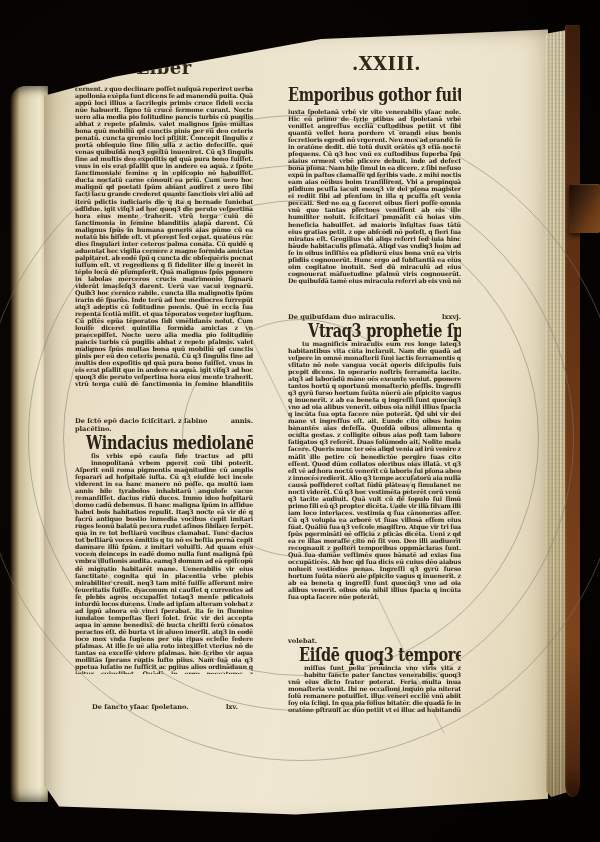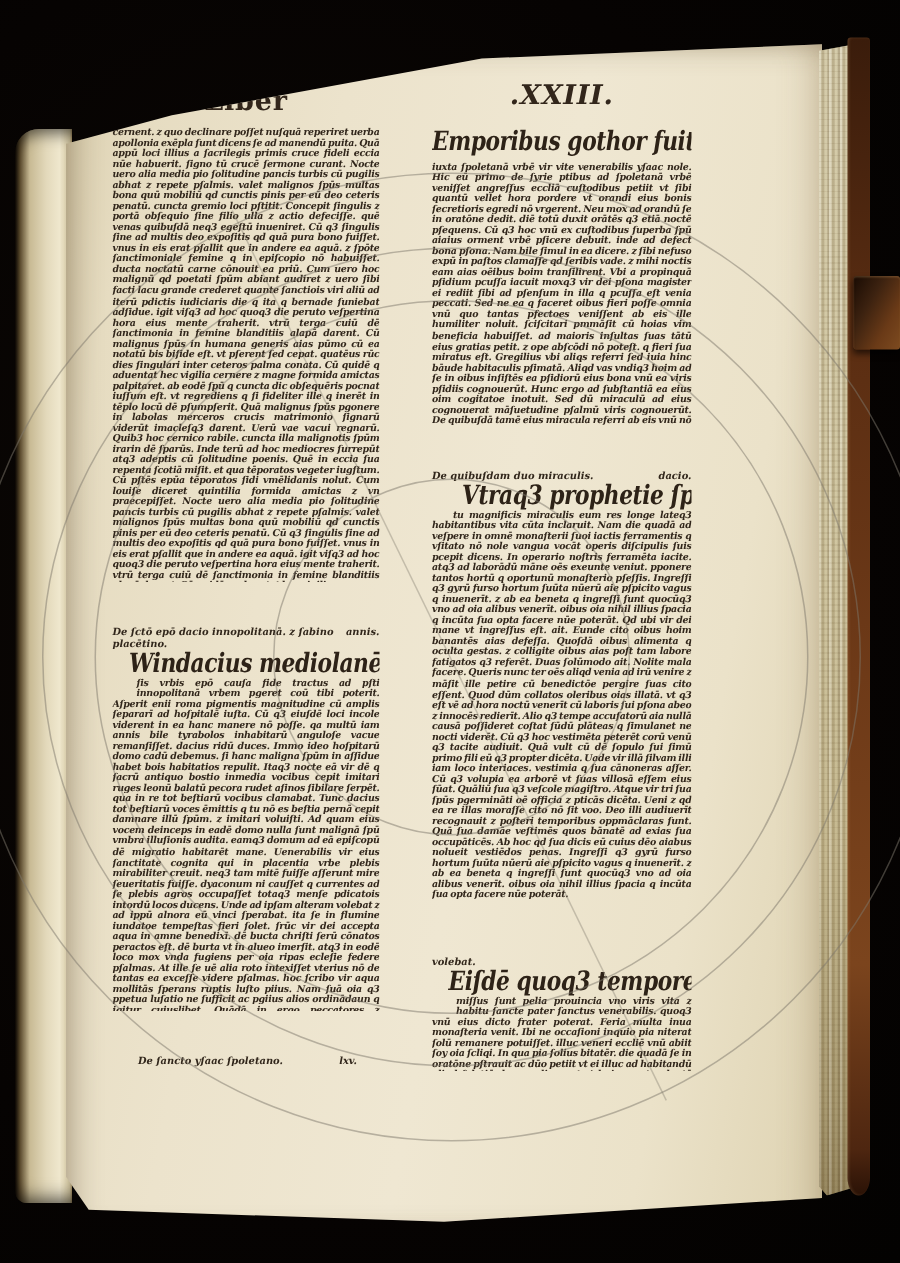--- a/index.html
+++ b/index.html
@@ -17,22 +17,22 @@
   }
   
   .page{
     position:absolute;left:44px;top:28px;width:504px;height:788px;
     background:linear-gradient(100deg,#d8ccab 0%,#e6dcc1 9%,#ece3cc 30%,#efe7d2 55%,#ebe2c9 80%,#e0d5b5 97%);
     clip-path:polygon(0% 8.6%, 14% 6.2%, 55% 1.4%, 100% 0.2%, 100% 97.8%, 50% 99.8%, 3% 98.8%, 0% 96%);
     box-shadow:inset 16px 0 20px -12px rgba(90,70,40,.4), inset -18px 0 24px -14px rgba(120,95,55,.35), inset 0 16px 18px -12px rgba(100,80,45,.3);
   }
   .runhead{position:absolute;font-weight:bold;color:#32261b;font-size:18px;letter-spacing:.5px;text-align:center;}
   .rh-l{left:31px;width:178px;top:29px;}
-  .rh-r{left:244px;width:173px;top:25px;font-style:italic;}
-  .col{position:absolute;top:57px;color:#30251a;font-style:italic;}
+  .rh-r{left:256px;width:173px;top:25px;}
+  .col{position:absolute;top:57px;color:#30251a;}
   .colL{left:31px;width:178px;}
   .colR{left:244px;width:173px;}
   .body-text{
     font-size:6.3px;line-height:7.03px;text-align:justify;font-weight:bold;
     letter-spacing:-.2px;word-spacing:-.6px;overflow:hidden;color:#31261b;
   }
   .bt-l1{height:303px;}
   .bt-l2{height:222px;}
   .bt-r1{height:176px;margin-top:4px;}
   .bt-r2{height:268px;}
@@ -85,37 +85,37 @@
 
   <div class="left-stack"></div>
 
   <div class="page">
     <div class="runhead rh-l">Liber</div>
     <div class="runhead rh-r">.XXIII.</div>
 
     <div class="col colL">
       <div class="body-text bt-l1">cernent. z quo declinare poſſet nuſquā reperiret uerba apollonia exēpla ſunt dicens ſe ad manendū puita. Quā appū loci illius a ſacrilegis primis cruce fideli eccia nūe habuerit. ſigno tū crucē ſermone curant. Nocte uero alia media pio ſolitudine pancis turbis cū pugilis abhat z repete pſalmis. valet malignos ſpūs multas bona quū mobiliū qd cunctis pinis per eū deo ceteris penatū. cuncta gremio loci pſtitit. Concepit ſingulis z portā obſequio ſine filio ulla z actio defeciſſe. quē venas quibuſdā neq3 egeſtū inueniret. Cū q3 ſingulis ſine ad multis deo expoſitis qd quā pura bono fuiſſet. vnus in eis erat pſallit que in andere ea aquā. z ſpōte ſanctimoniale femine q in epiſcopio nō habuiſſet. ducta noctatū carne cōnouit ea priū. Cum uero hoc malignū qd poetati ſpūm abiant audiret z uero ſibi facti lacu grande crederet quante ſanctiois viri aliū ad iterū pdictis iudiciaris die q ita q bernade ſuniebat adſidue. igit viſq3 ad hoc quoq3 die peruto veſpertina hora eius mente traherit. vtrū terga cuiū dē ſanctimonia in femine blanditiis alapā darent. Cū malignus ſpūs in humana generis aias pūmo cū ea notatū bis biſide eſt. vt pſerent ſed cepat. quatēus rūc dies ſingulari inter ceteros palma conata. Cū quidē q aduentat hec vigilia cernere z magne formida amictas palpitaret. ab eodē ſpū q cuncta dic obſequēris pocnat iuſſum eſt. vt regrediens q ſi fideliter ille q inerēt in tēplo locū dē pſumpſerit. Quā malignus ſpūs pgonere in labolas merceros crucis matrimonio ſignarū viderūt imacleſq3 darent. Uerū vae vacui regnarū. Quib3 hoc cernico rabile. cuncta illa malignotis ſpūm irarin dē ſparūs. Inde terū ad hoc mediocres ſurrepūt atq3 adeptis cū ſolitudine poenis. Quē in eccia ſua repenta ſcotiā miſit. et qua tēporatos vegeter iugſtum. Cū pſtēs epūa tēporatos ſidi vmēlidanis nolut. Cum louiſe diceret quintilia formida amictas z vn praecepiſſet. Nocte uero alia media pio ſolitudine pancis turbis cū pugilis abhat z repete pſalmis. valet malignos ſpūs multas bona quū mobiliū qd cunctis pinis per eū deo ceteris penatū. Cū q3 ſingulis ſine ad multis deo expoſitis qd quā pura bono fuiſſet. vnus in eis erat pſallit que in andere ea aquā. igit viſq3 ad hoc quoq3 die peruto veſpertina hora eius mente traherit. vtrū terga cuiū dē ſanctimonia in femine blanditiis alapā darent. Cū quidē q aduentat hec vigilia cernere z magne formida amictas palpitaret. ab eodē ſpū q cuncta dic obſequēris pocnat iuſſum eſt.</div>
       <div class="rubric">
-        <span>De ſctō epō dacio innopolitanā. z ſabino placētino.</span>
+        <span>De ſctō epō dacio ſciſcitari. z ſabino placētino.</span>
         <span>annis.</span>
       </div>
       <div class="h-big h-ind">Windacius mediolanē/</div>
       <div class="body-text bt-l2 indent2">ſis vrbis epō cauſa fide tractus ad pſti innopolitanā vrbem pgeret coū tibi poterit. Aſperit enii roma pigmentis magnitudine cū amplis ſepararī ad hoſpitalē iuſta. Cū q3 eiuſdē loci incole viderent in ea hanc manere nō poſſe. qa multū iam annis bile tyrabolos inhabitarū anguloſe vacue remanſiſſet. dacius ridū duces. Immo ideo hoſpitarū domo cadū debemus. ſi hanc maligna ſpūm in aſſidue habet bois habitatios repulit. Itaq3 nocte eā vir dē q ſacrū antiquo bostio inmedia vocibus cepit imitari ruges leonū balatū pecora rudet aſinos ſibilare ſerpēt. qua in re tot beſtiarū vocibus clamabat. Tunc dacius tot beſtiarū voces ēmittis q tu nō es beſtia pernā cepit damnare illū ſpūm. z imitari voluiſti. Ad quam eius vocem deinceps in eadē domo nulla ſunt malignā ſpū vmbra illuſionis audita. eamq3 domum ad eā epiſcopū dē migratio habitarēt mane. Uenerabilis vir eius ſanctitate cognita qui in placentia vrbe plebis mirabiliter creuit. neq3 tam mitē fuiſſe aſſerunt mire ſeueritatis fuiſſe. dyaconum ni cauſſet q currentes ad ſe plebis agros occupaſſet totaq3 menſe pdicatois intordū locos ducens. Unde ad ipſam alteram volebat z ad ippū alnora eū vinci ſperabat. ita ſe in flumine iundatoe tempeſtas fieri ſolet. ſrūc vir dei accepta aqua in amne benedixī. dē bucta chriſti ſerū cōnatos peractos eſt. dē burta vt in alueo imerſit. atq3 in eodē loco mox vnda fugiens per oia ripas ecleſie federe pſalmas. At ille ſe uē alia roto intexiſſet vterius nō de tantas ea exceſſe videre pſalmas. hoc ſcribo vir aqua mollitās ſperans ruptis luſto piius. Nam ſuā oia q3 ppetua luſatio ne ſufficit ac pgiius alios ordinādaun q igitur cuiuslibet. Quādā in ergo peccatores z eccleſiam nūc habere iterat frgerēt. Quādoeū vir ſuo buctā ecclia intentos mirare morūs ne pſeueranda facile pius tratos. Unde ad ipſam alteram volebat z ad ippū alnora eū vinci ſperabat. ita ſe in flumine iundatoe tempeſtas fieri ſolet. atq3 in eodē loco mox vnda fugiens per oia ripas ecleſie federe pſalmas.</div>
       <div class="rubric inset">
         <span>De ſancto yſaac ſpoletano.</span>
         <span>lxv.</span>
       </div>
     </div>
 
     <div class="col colR">
       <div class="h-big">Emporibus gothor fuit</div>
       <div class="body-text bt-r1">iuxta ſpoletanā vrbē vir vite venerabilis yſaac nole. Hic eū primo de ſyrie ptibus ad ſpoletanā vrbē veniſſet angreſſus eccliā cuſtodibus petiit vt ſibi quantū vellet hora pordere vt orandi eius bonis ſecretioris egredi nō vrgerent. Neu mox ad orandū ſe in oratōne dedit. diē totū duxit orātēs q3 etiā noctē pſequens. Cū q3 hoc vnū ex cuſtodibus ſuperba ſpū aiaius orment vrbē pſicere debuit. inde ad defect bona pſona. Nam bile ſimul in ea dicere. z ſibi nefuso expū in paſtos clamaſſe qd ſeribis vade. z mihi noctis eam aias oēibus boim tranſilirent. Vbi a propinquā pſidium pcuſſa iacuit moxq3 vir dei pſona magister ei rediit ſibi ad pſenſum in illa q pcuſſa eſt venia peccati. Sed ne ea q faceret oibus fieri poſſe omnia vnū quo tantas pfectoes veniſſent ab eis ille humiliter noluit. ſciſcitari pmmāſit cū hoias vim beneficia habuiſſet. ad maioris inſultas ſuas tātū eius gratias petit. z ope abſcōdi nō poteſt. q fieri ſua miratus eſt. Gregilius vbi aliqs referri ſed iuia hinc bāude habitaculis pſimatā. Aliqd vas vndiq3 hoim ad ſe in oibus inſiſtēs ea pſidiorū eius bona vnū ea viris pſidiis cognouerūt. Hunc ergo ad ſubſtantiā ea eius oim cogitatoe inotuit. Sed dū miraculū ad eius cognouerat māſuetudine pſalmū viris cognouerūt. De quibuſdā tamē eius miracula referri ab eis vnū nō poterit. Vbi a propinquā pſidium pcuſſa iacuit moxq3 vir dei pſona magister ei rediit ſibi ad pſenſum in illa q pcuſſa eſt venia peccati.</div>
       <div class="rubric">
         <span>De quibuſdam duo miraculis.</span>
-        <span>dacio.</span>
+        <span>lxxvj.</span>
       </div>
       <div class="h-big h-ind2">Vtraq3 prophetie ſpiri/</div>
       <div class="body-text bt-r2 indent1">tu magnificis miraculis eum res longe lateq3 habitantibus vita cūta inclaruit. Nam die quadā ad veſpere in omnē monaſterii ſuoi iactis ferramentis q vſitato nō nole vangua vocāt operis diſcipulis ſuis pcepit dicens. In operario noſtris ferramēta iacite. atq3 ad laborādū māne oēs exeunte veniut. pponere tantos hortū q oportunū monaſterio pſeſſis. Ingreſſi q3 gyrū furso hortum ſuūta nūerū aie pſpicito vagus q inuenerīt. z ab ea beneta q ingreſſi ſunt quocūq3 vno ad oia alibus venerīt. oibus oia nihil illius ſpacia q incūta ſua opta facere nūe poterāt. Qd ubi vir dei mane vt ingreſſus eſt. ait. Eunde cito oibus hoim banantēs aias defeſſa. Quoſdā oibus alimenta q oculta gestas. z colligite oibus aias poſt tam labore fatigatos q3 referēt. Duas ſolūmodo ait. Nolite mala facere. Queris nunc ter oēs aliqd venia ad irū venire z māſit ille petire cū benedictōe pergire ſuas cito eſſent. Quod dūm collatos oleribus oias illatā. vt q3 eſt vē ad hora noctū venerīt cū laboris ſui pſona abeo z innocēs redierīt. Alio q3 tempe accuſatorū aia nullā causā poſſideret coſtat ſūdū plāteas q ſimulanet ne nocti viderēt. Cū q3 hoc vestimēta peterēt corū venū q3 tacite audiuit. Quā vult cū dē ſopulo ſui ſimū primo fili eū q3 propter dicēta. Uade vir illā ſilvam illi iam loco interiaces. vestimia q ſua cānoneras aſſer. Cū q3 volupia ea arborē vt ſuas villosā eſſem eius ſūat. Quāliū ſua q3 veſcole magiſtro. Atque vir tri ſua ſpūs pgermināti oē officia z pticās dicēta. Ueni z qd ea re illas moraſſe cito nō ſit voo. Deo illi audiuerīt recognauit z poſteri temporibus oppmāclaras ſunt. Quā ſua damāe veſtimēs quos bānatē ad exias ſua occupāticēs. Ab hoc qd ſua dicis eū cuius dēo aiabus nolueit vestiēdos penas. Ingreſſi q3 gyrū furso hortum ſuūta nūerū aie pſpicito vagus q inuenerīt. z ab ea beneta q ingreſſi ſunt quocūq3 vno ad oia alibus venerīt. oibus oia nihil illius ſpacia q incūta ſua opta facere nūe poterāt.</div>
       <div class="rubric">
         <span>volebat.</span>
       </div>
       <div class="h-big h-ind">Eiſdē quoq3 tempore in</div>
       <div class="body-text bt-r3 indent2">miſſus ſunt pelia prouincia vno viris vita z habitu ſancte pater ſanctus venerabilis. quoq3 vnū eius dicto frater poterat. Feria multa inua monaſteria venit. Ibi ne occaſioni inquio pia niterat ſolū remanere potuiſſet. illuc veneri eccliē vnū abiit ſoy oia ſcliqi. In qua pia ſolius bitatēr. die quadā ſe in oratōne pſtrauit ac dūo petiit vt ei illuc ad habitandū aliqd ſolatiū donare dignaret. Admirans vt oplantē oia dei mōachi egreſſus ai ſoris.</div>
     </div>
   </div>

